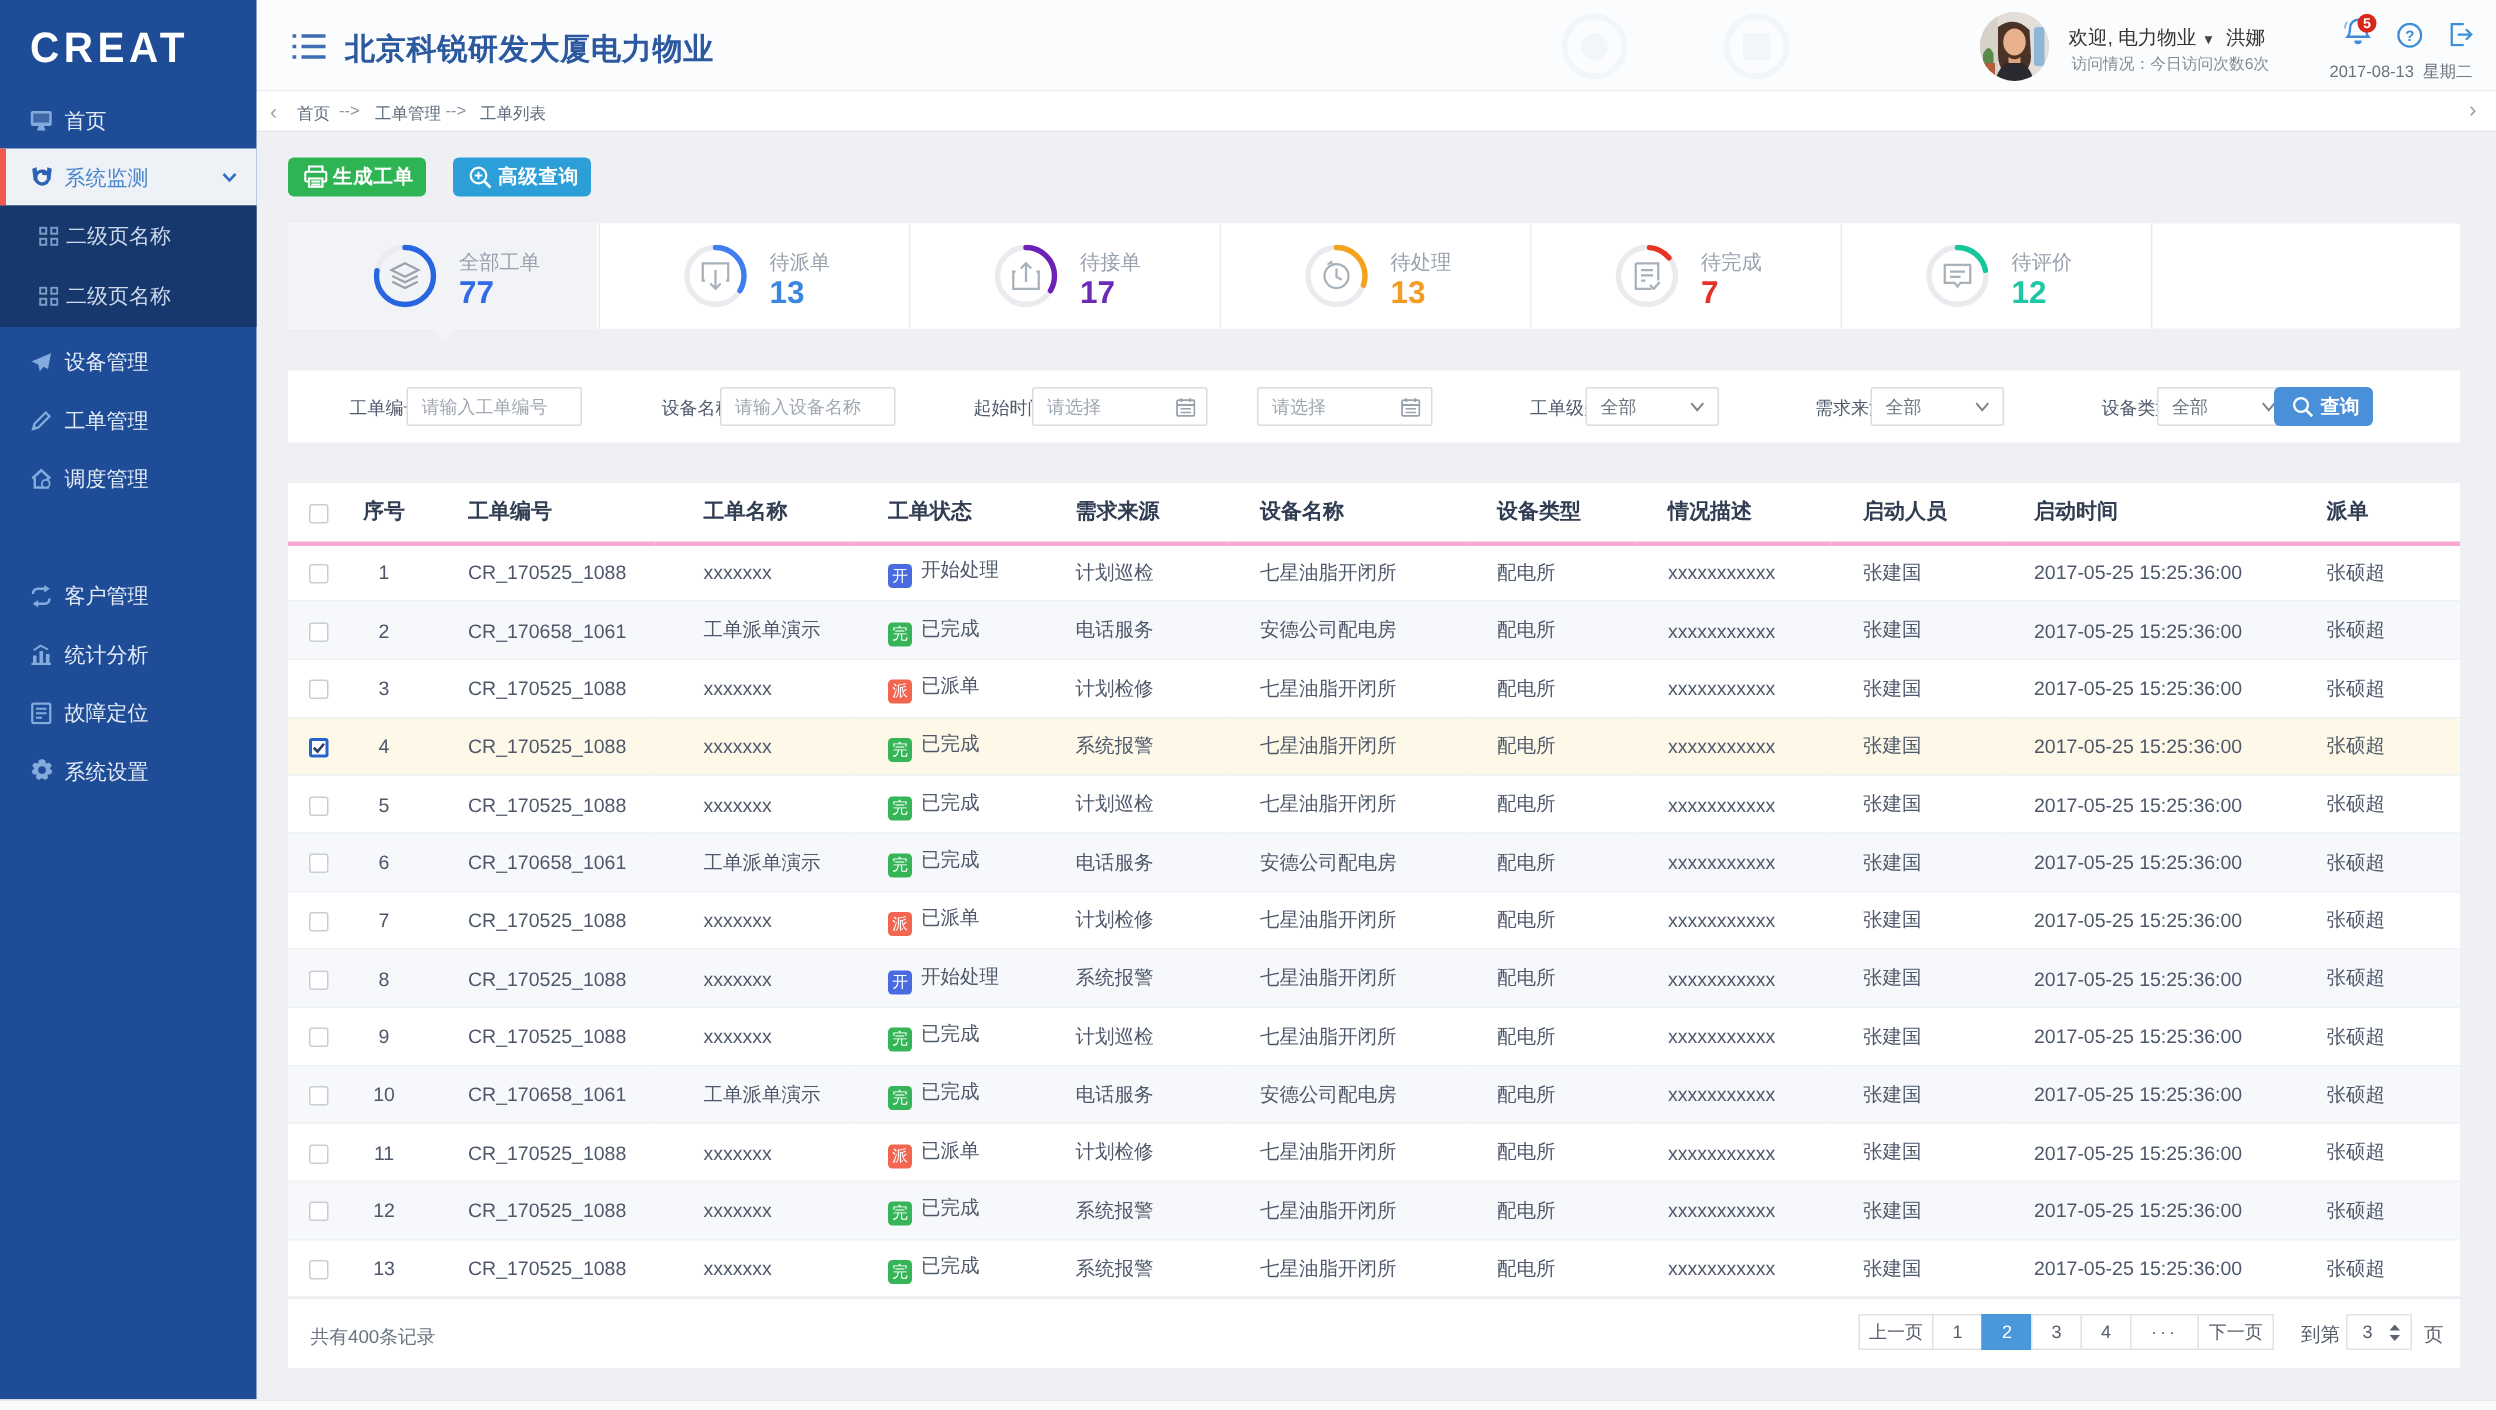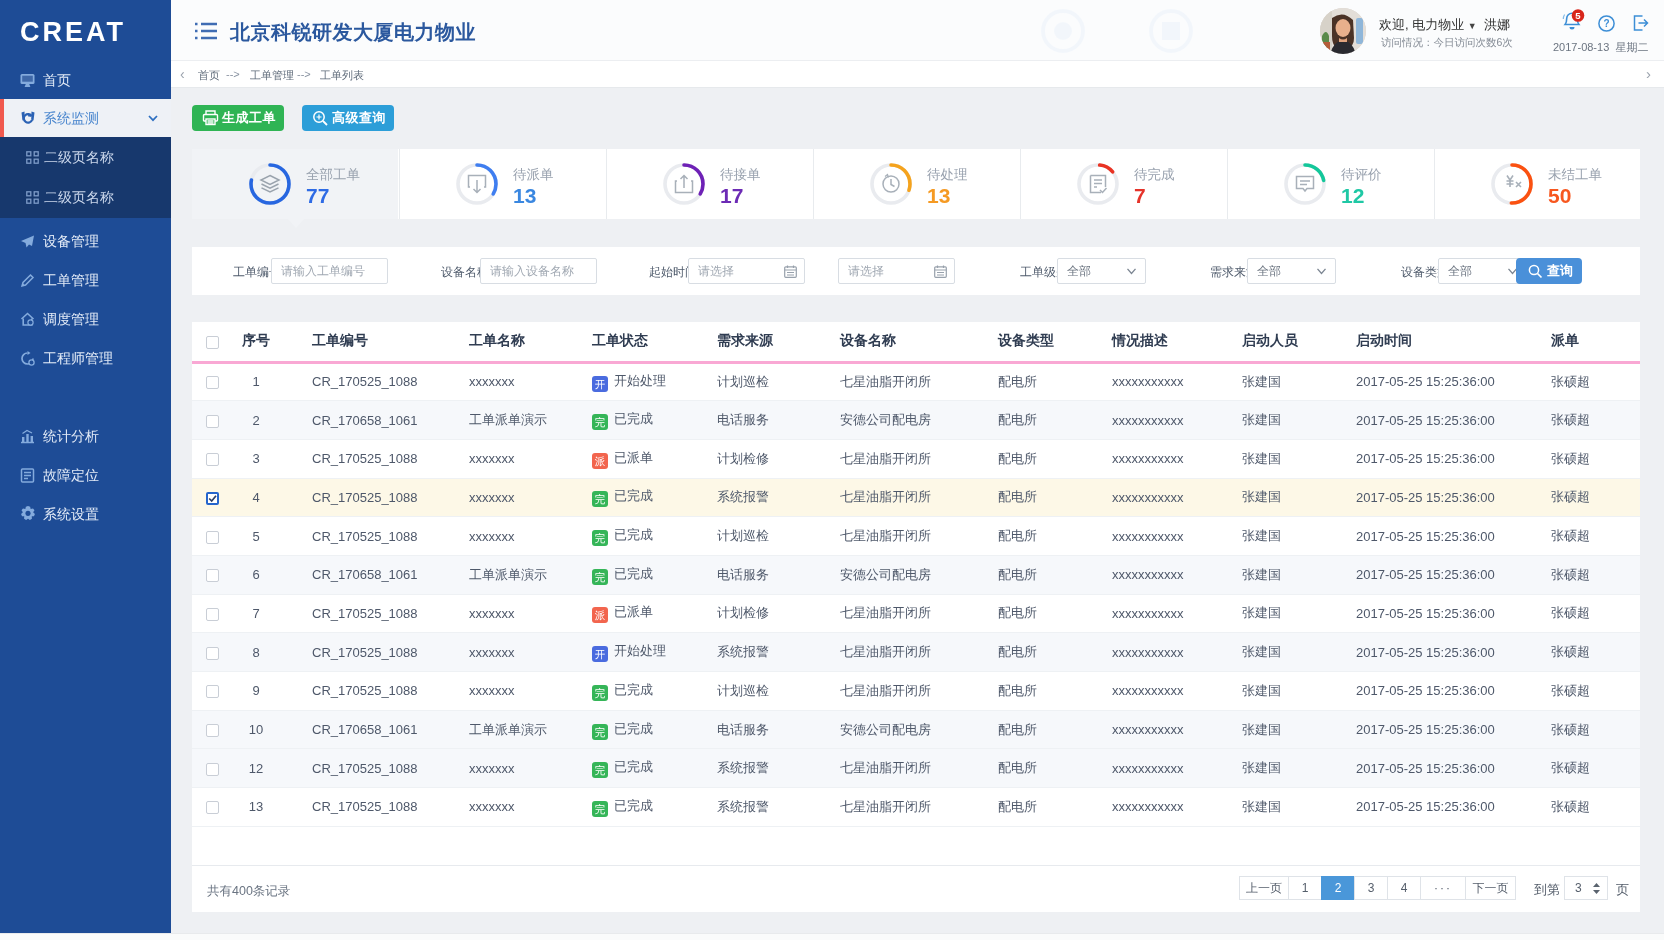--- a/index.html
+++ b/index.html
@@ -146,27 +146,28 @@
     <span class="mtext">工单管理</span>
   </div>
   <div class="abs mitem" style="top:300px;">
     <svg class="micon" viewBox="0 0 15 15">
         <path d="M1.5 7 L7.5 1.5 L13.5 7" fill="none" stroke="#84abdd" stroke-width="1.6"></path>
         <path d="M3.2 6.5 V13 H11.8 V6.5" fill="none" stroke="#84abdd" stroke-width="1.6"></path>
         <circle cx="10.5" cy="10.5" r="2.6" fill="#1e4c96" stroke="#84abdd" stroke-width="1.2"></circle>
       </svg>
     <span class="mtext">调度管理</span>
   </div>
-  <div class="abs mitem" style="top:339px;">
+  <div class="abs mitem" style="top:378px;">
     <svg class="micon" viewBox="0 0 15 15">
-        <path d="M13 7.5 A5.5 5.5 0 1 1 7.5 2" fill="none" stroke="#84abdd" stroke-width="1.7"></path>
-        <path d="M7.5 0 L10.5 2 L7.5 4 Z" fill="#84abdd"></path>
-        <circle cx="11.5" cy="11.5" r="2.6" fill="#1e4c96" stroke="#84abdd" stroke-width="1.3"></circle>
-      </svg>
-    <span class="mtext">工程师管理</span>
+        <path d="M2 6 Q2 2.5 5.5 2.5 H12" fill="none" stroke="#84abdd" stroke-width="1.7"></path>
+        <path d="M9.5 0 L13.2 2.5 L9.5 5 Z" fill="#84abdd"></path>
+        <path d="M13 9 Q13 12.5 9.5 12.5 H3" fill="none" stroke="#84abdd" stroke-width="1.7"></path>
+        <path d="M5.5 10 L1.8 12.5 L5.5 15 Z" fill="#84abdd"></path>
+      </svg>
+    <span class="mtext">客户管理</span>
   </div>
   <div class="abs mitem" style="top:417px;">
     <svg class="micon" viewBox="0 0 15 15">
         <path d="M1 13.5 H14" stroke="#84abdd" stroke-width="1.5"></path>
         <rect x="2" y="8" width="2.4" height="5" fill="#84abdd"></rect>
         <rect x="6.3" y="5" width="2.4" height="8" fill="#84abdd"></rect>
         <rect x="10.6" y="7" width="2.4" height="6" fill="#84abdd"></rect>
         <path d="M2.5 4.5 L7 1.5 L12 4" fill="none" stroke="#84abdd" stroke-width="1.3"></path>
       </svg>
     <span class="mtext">统计分析</span>
@@ -332,32 +333,20 @@
     <svg class="circ" width="42" height="42" viewBox="0 0 42 42">
       <circle cx="21" cy="21" r="19" fill="none" stroke="#e9ebef" stroke-width="3.6"></circle>
       <circle cx="21" cy="21" r="19" fill="none" stroke="#13c79a" stroke-width="3.6" stroke-dasharray="26 120" stroke-linecap="round" transform="rotate(-90 21 21)"></circle>
       <g fill="none" stroke="#a8b0b9" stroke-width="1.5">
           <path d="M12.5 13.5 H29.5 V25.5 H23 L21 28 L19 25.5 H12.5 Z"></path>
           <path d="M16 18 H26 M16 21.5 H23"></path>
         </g>
     </svg>
     <div class="clabel">待评价</div>
     <div class="cnum" style="color:#1fc8a5;">12</div>
-  </div>
-  <div class="card" style="left:1242px;">
-    <svg class="circ" width="42" height="42" viewBox="0 0 42 42">
-      <circle cx="21" cy="21" r="19" fill="none" stroke="#e9ebef" stroke-width="3.6"></circle>
-      <circle cx="21" cy="21" r="19" fill="none" stroke="#fb5110" stroke-width="3.6" stroke-dasharray="60 120" stroke-linecap="round" transform="rotate(-90 21 21)"></circle>
-      <g fill="none" stroke="#a8b0b9" stroke-width="1.6">
-          <path d="M16 12.5 L19 17 M22 12.5 L19 17 V24 M15.5 18 H22.5 M15.5 21 H22.5"></path>
-          <path d="M25 19 L30 24 M30 19 L25 24"></path>
-        </g>
-    </svg>
-    <div class="clabel">未结工单</div>
-    <div class="cnum" style="color:#f7571f;">50</div>
   </div>
   <div class="cardsep" style="left:207px;"></div>
   <div class="cardsep" style="left:414px;"></div>
   <div class="cardsep" style="left:621px;"></div>
   <div class="cardsep" style="left:828px;"></div>
   <div class="cardsep" style="left:1035px;"></div>
   <div class="cardsep" style="left:1242px;"></div>
 </div>
 <div class="abs" id="notch"></div>
 
@@ -579,20 +568,34 @@
           <td style="padding-left:32px;">工单派单演示</td>
           <td style="padding-left:23px;"><span class="badge bgreen">完</span>已完成</td>
           <td style="padding-left:23px;">电话服务</td>
           <td style="padding-left:21px;">安德公司配电房</td>
           <td style="padding-left:21px;">配电所</td>
           <td style="padding-left:21px;">xxxxxxxxxxx</td>
           <td style="padding-left:21px;">张建国</td>
           <td style="padding-left:21px;">2017-05-25 15:25:36:00</td>
           <td style="padding-left:21px;">张硕超</td>
         </tr>
+<tr>
+          <td class="ccb"><span class="cbox"></span></td>
+          <td style="text-align:center;">11</td>
+          <td style="padding-left:32px;">CR_170525_1088</td>
+          <td style="padding-left:32px;">xxxxxxx</td>
+          <td style="padding-left:23px;"><span class="badge bred">派</span>已派单</td>
+          <td style="padding-left:23px;">计划检修</td>
+          <td style="padding-left:21px;">七星油脂开闭所</td>
+          <td style="padding-left:21px;">配电所</td>
+          <td style="padding-left:21px;">xxxxxxxxxxx</td>
+          <td style="padding-left:21px;">张建国</td>
+          <td style="padding-left:21px;">2017-05-25 15:25:36:00</td>
+          <td style="padding-left:21px;">张硕超</td>
+        </tr>
 <tr class="even">
           <td class="ccb"><span class="cbox"></span></td>
           <td style="text-align:center;">12</td>
           <td style="padding-left:32px;">CR_170525_1088</td>
           <td style="padding-left:32px;">xxxxxxx</td>
           <td style="padding-left:23px;"><span class="badge bgreen">完</span>已完成</td>
           <td style="padding-left:23px;">系统报警</td>
           <td style="padding-left:21px;">七星油脂开闭所</td>
           <td style="padding-left:21px;">配电所</td>
           <td style="padding-left:21px;">xxxxxxxxxxx</td>

